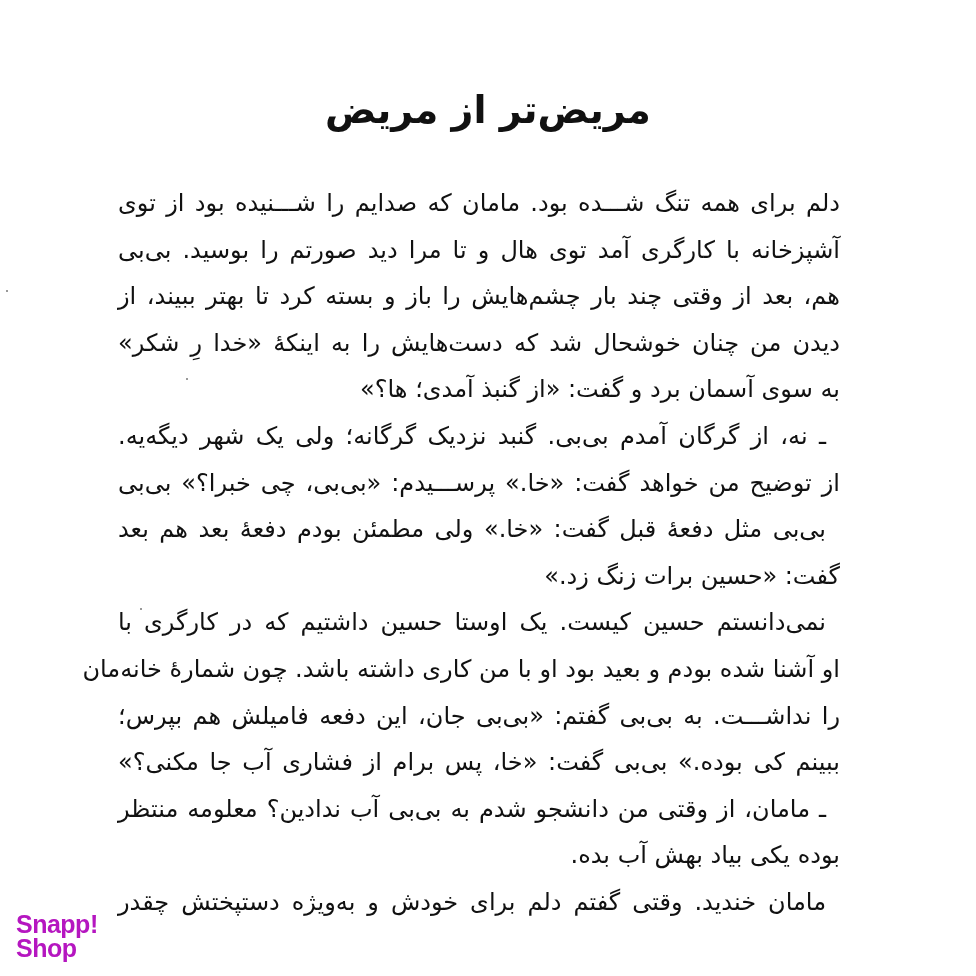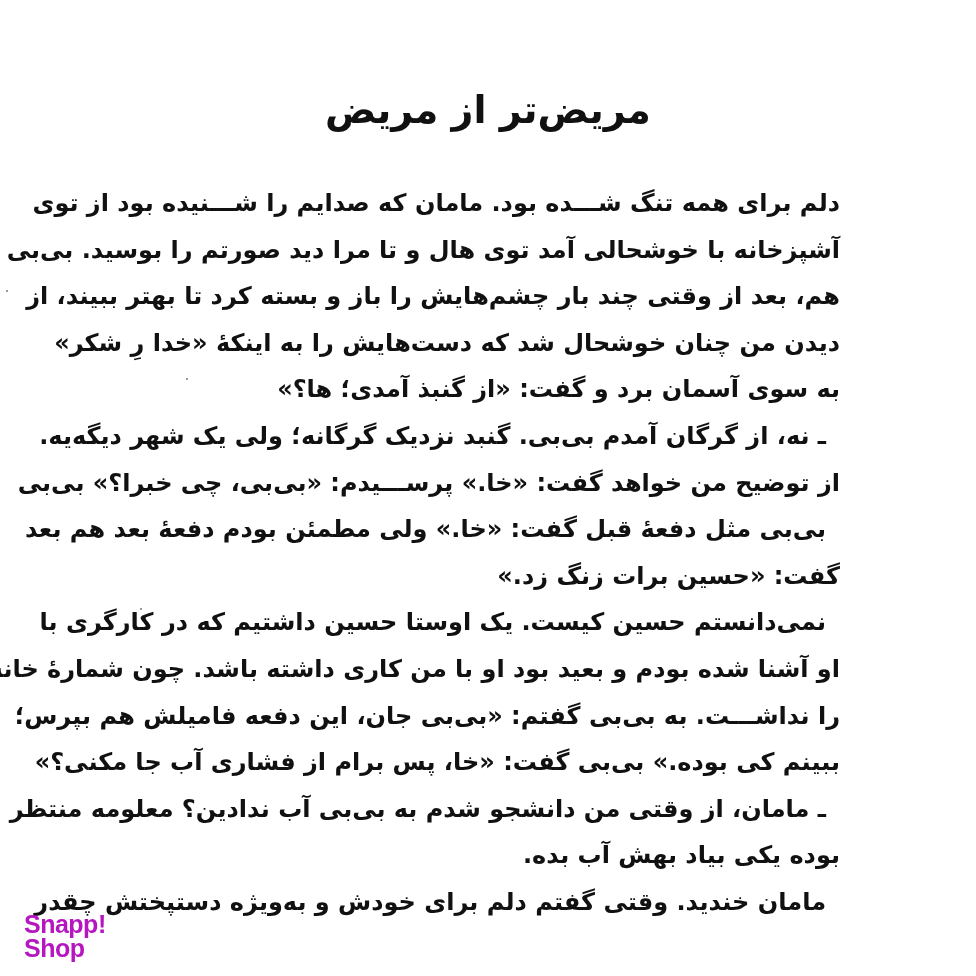--- a/index.html
+++ b/index.html
@@ -31,38 +31,38 @@
       margin: 0;
     }
     .body-text {
       position: absolute;
       top: 180px;
       left: 118px;
       width: 722px;
       direction: rtl;
       text-align: right;
       font-size: 24px;
-      font-weight: bold;
+      font-weight: normal;
     }
     .line {
       height: 46.6px;
       line-height: 46.6px;
       white-space: nowrap;
       text-align: justify;
       text-align-last: justify;
     }
     .line.short {
       text-align-last: right;
     }
     .line.indent {
       padding-right: 14px;
     }
     .logo {
       position: absolute;
-      left: 24px;
+      left: 16px;
       top: 912px;
       width: 92px;
       color: #b516c0;
       font-family: "Liberation Sans", sans-serif;
       font-weight: bold;
       font-size: 25px;
       line-height: 24px;
       letter-spacing: -0.5px;
     }
     .logo span { display: block; }
@@ -76,21 +76,21 @@
   </style>
 </head>
 <body>
 
 <div class="page">
 
   <h1 class="title">مریض‌تر از مریض</h1>
 
   <div class="body-text">
     <div class="line">دلم برای همه تنگ شـــده بود. مامان که صدایم را شـــنیده بود از توی</div>
-    <div class="line">آشپزخانه با خوشحالی آمد توی هال و تا مرا دید صورتم را بوسید. بی‌بی</div>
+    <div class="line">آشپزخانه با کارگری آمد توی هال و تا مرا دید صورتم را بوسید. بی‌بی</div>
     <div class="line">هم، بعد از وقتی چند بار چشم‌هایش را باز و بسته کرد تا بهتر ببیند، از</div>
     <div class="line">دیدن من چنان خوشحال شد که دست‌هایش را به اینکهٔ «خدا رِ شکر»</div>
     <div class="line short">به سوی آسمان برد و گفت: «از گنبذ آمدی؛ ها؟»</div>
     <div class="line indent">ـ نه، از گرگان آمدم بی‌بی. گنبد نزدیک گرگانه؛ ولی یک شهر دیگه‌یه.</div>
     <div class="line">از توضیح من خواهد گفت: «خا.» پرســـیدم: «بی‌بی، چی خبرا؟» بی‌بی</div>
     <div class="line indent">بی‌بی مثل دفعهٔ قبل گفت: «خا.» ولی مطمئن بودم دفعهٔ بعد هم بعد</div>
     <div class="line short">گفت: «حسین برات زنگ زد.»</div>
     <div class="line indent">نمی‌دانستم حسین کیست. یک اوستا حسین داشتیم که در کارگری با</div>
     <div class="line">او آشنا شده بودم و بعید بود او با من کاری داشته باشد. چون شمارهٔ خانه‌مان</div>
     <div class="line">را نداشـــت. به بی‌بی گفتم: «بی‌بی جان، این دفعه فامیلش هم بپرس؛</div>

